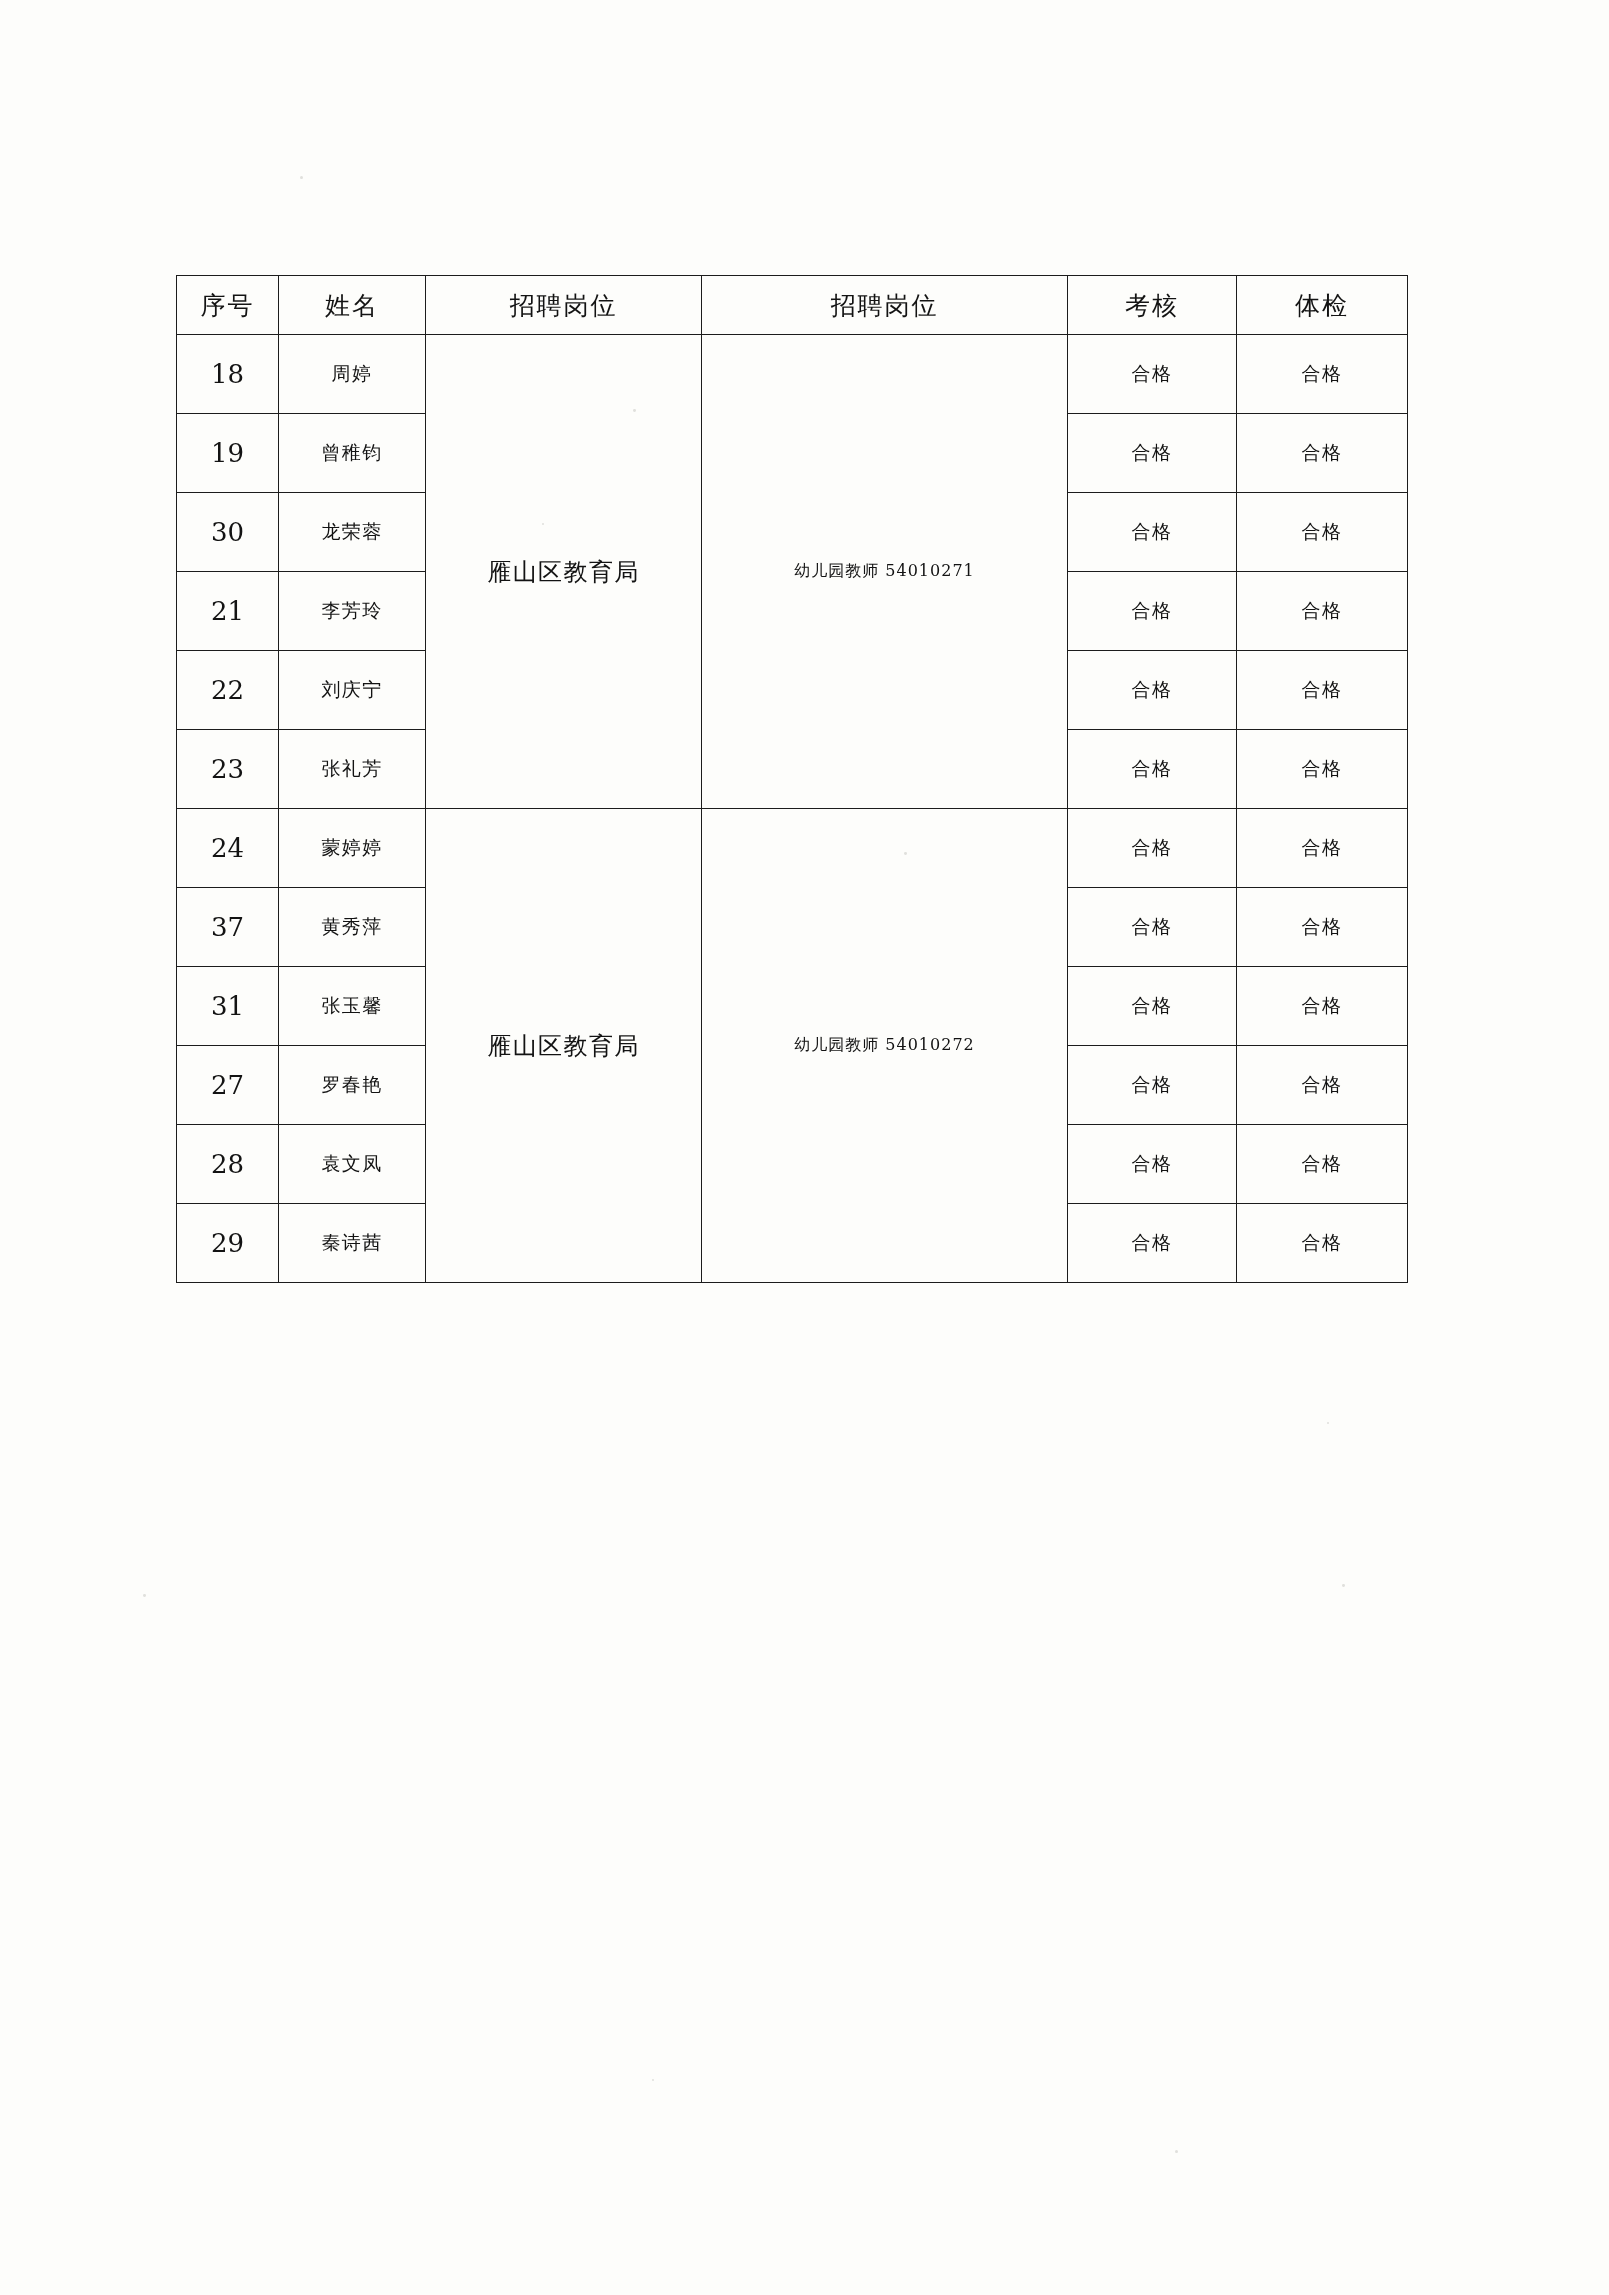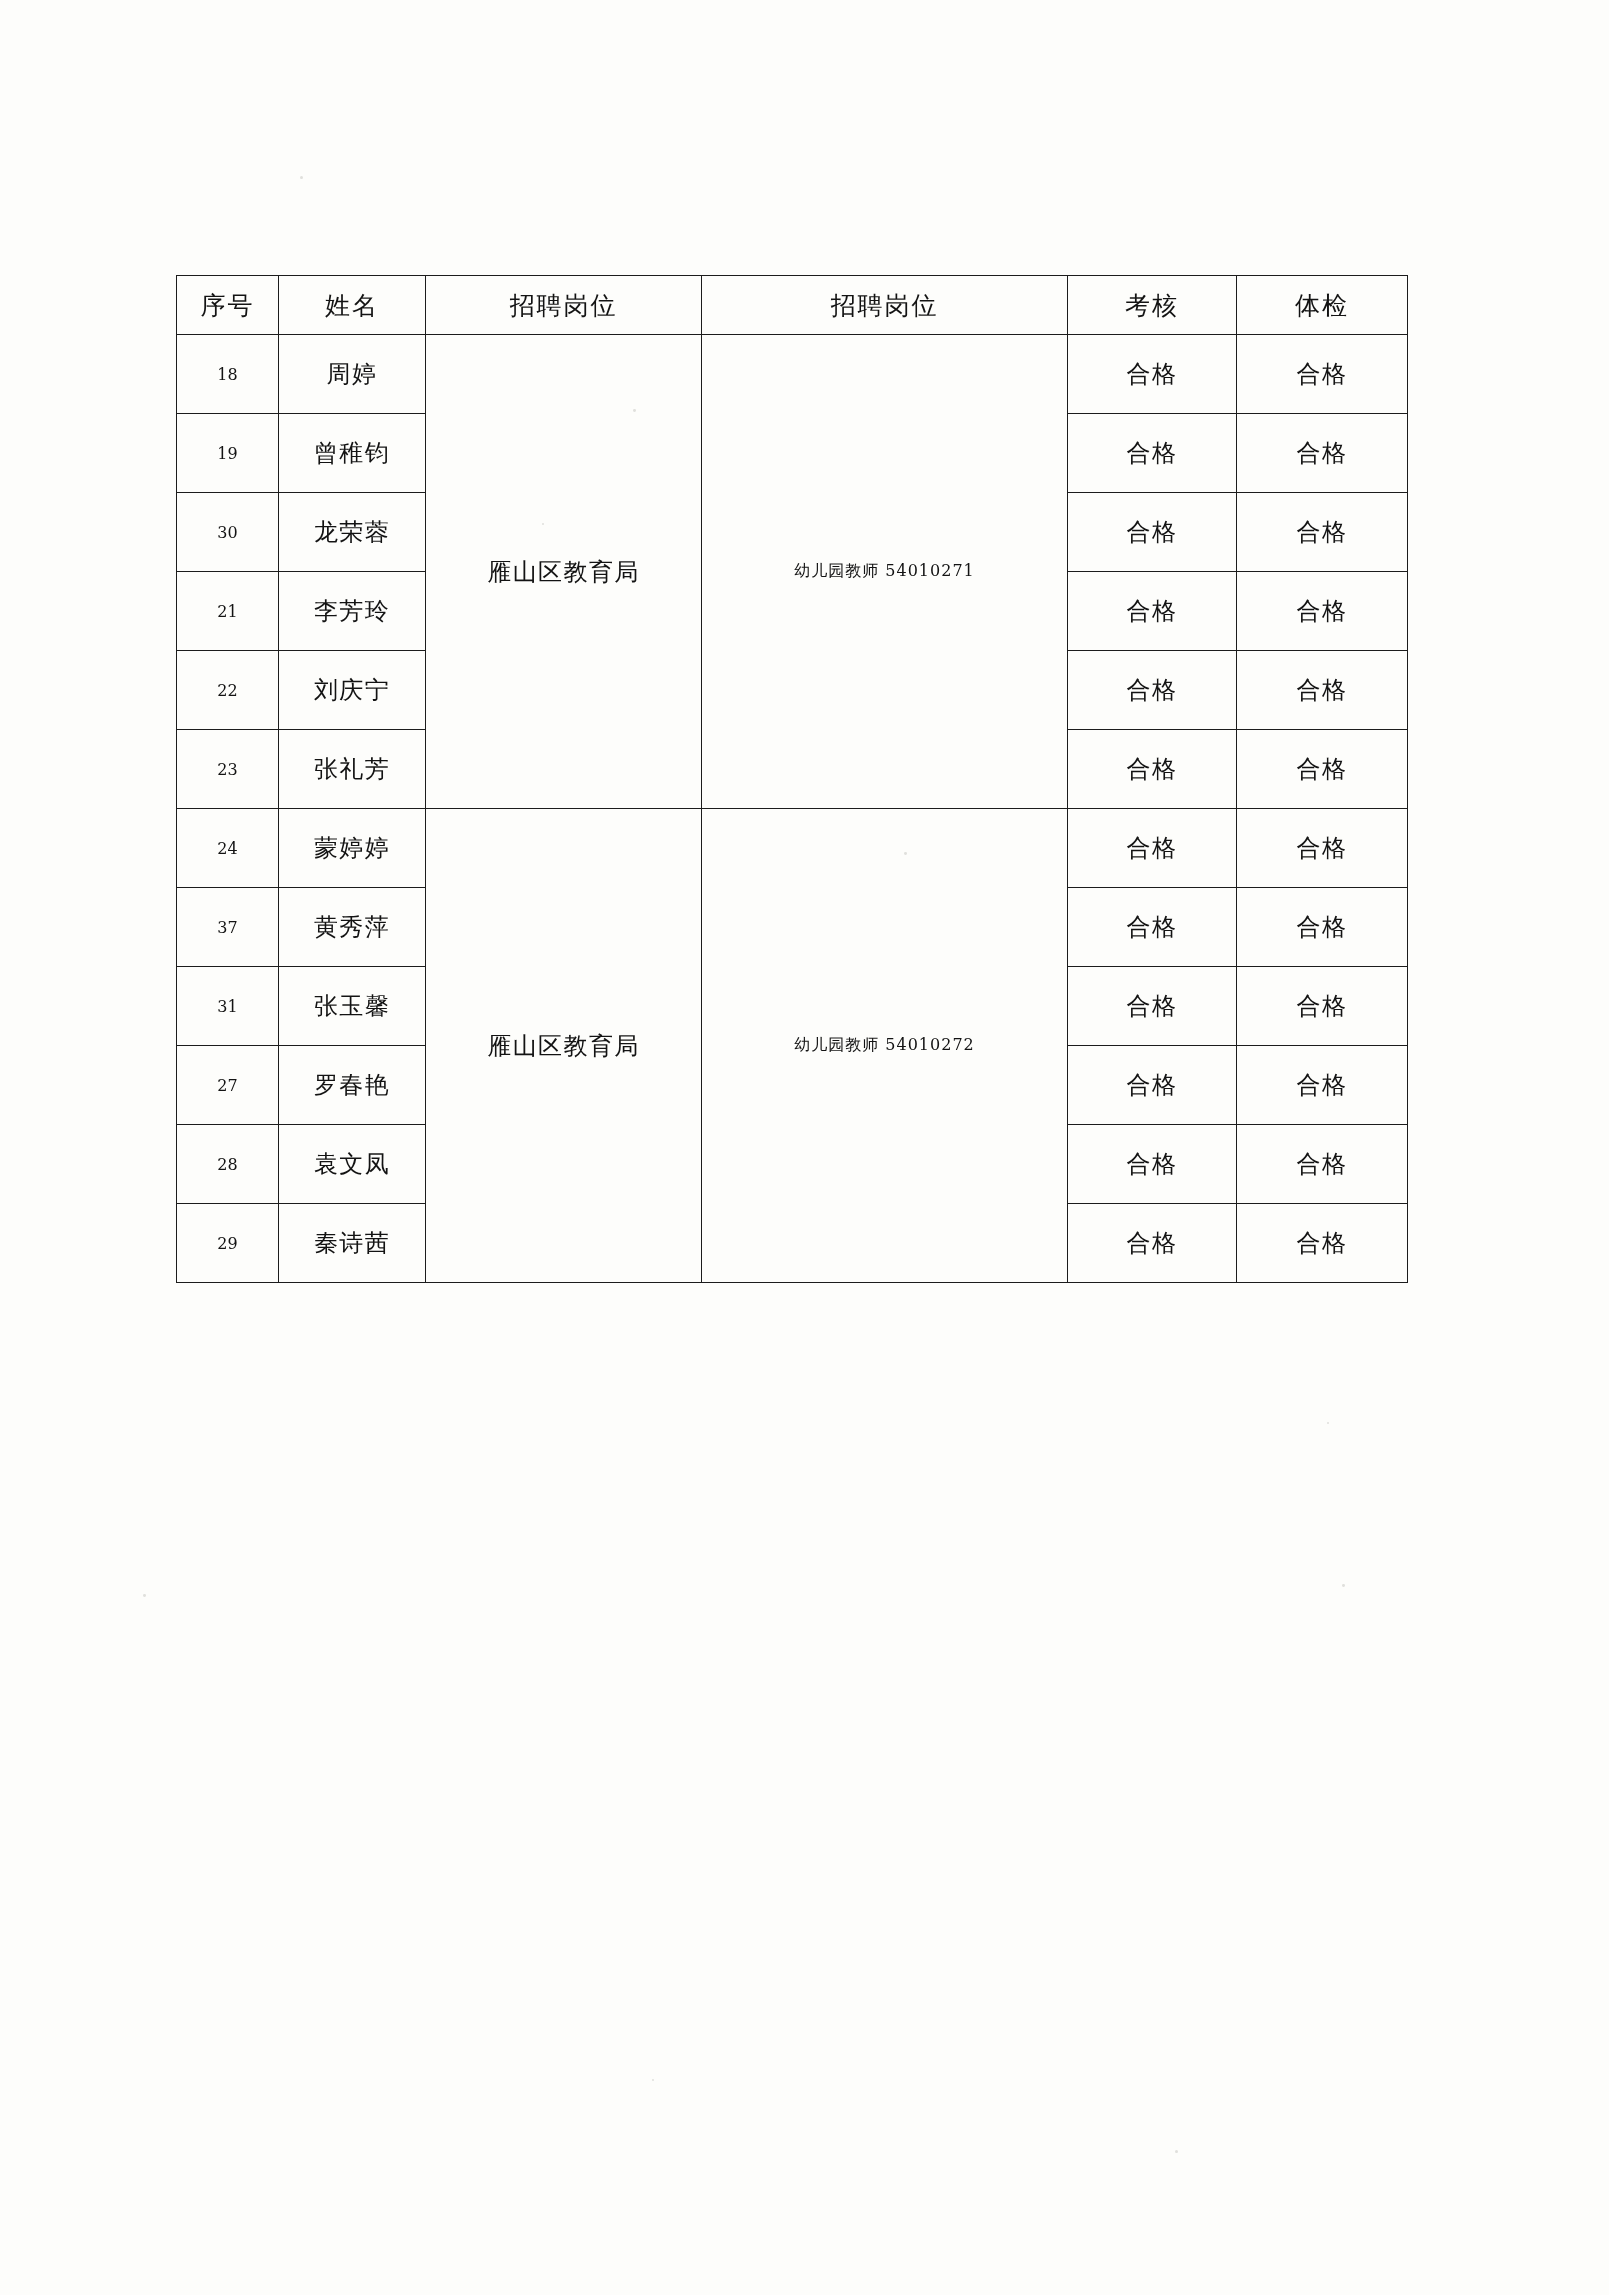--- a/index.html
+++ b/index.html
@@ -55,25 +55,25 @@
   .col-exam  { width: 169px; }
   .col-med   { width: 171px; }
 
   thead td {
     height: 56px;
     font-size: 25px;
     letter-spacing: 1.9px;
   }
   tbody td {
     height: 76px;
-    font-size: 24px;
+    font-size: 19px;
     letter-spacing: 1.4px;
   }
   td.idx {
-    font-size: 16px;
+    font-size: 26px;
     letter-spacing: 0px;
     font-family: "DejaVu Serif", "Liberation Serif", serif;
   }
   td.merged {
     font-size: 24px;
     letter-spacing: 1.4px;
     margin-top: 44px;
   }
   td.post {
     font-size: 16px;

